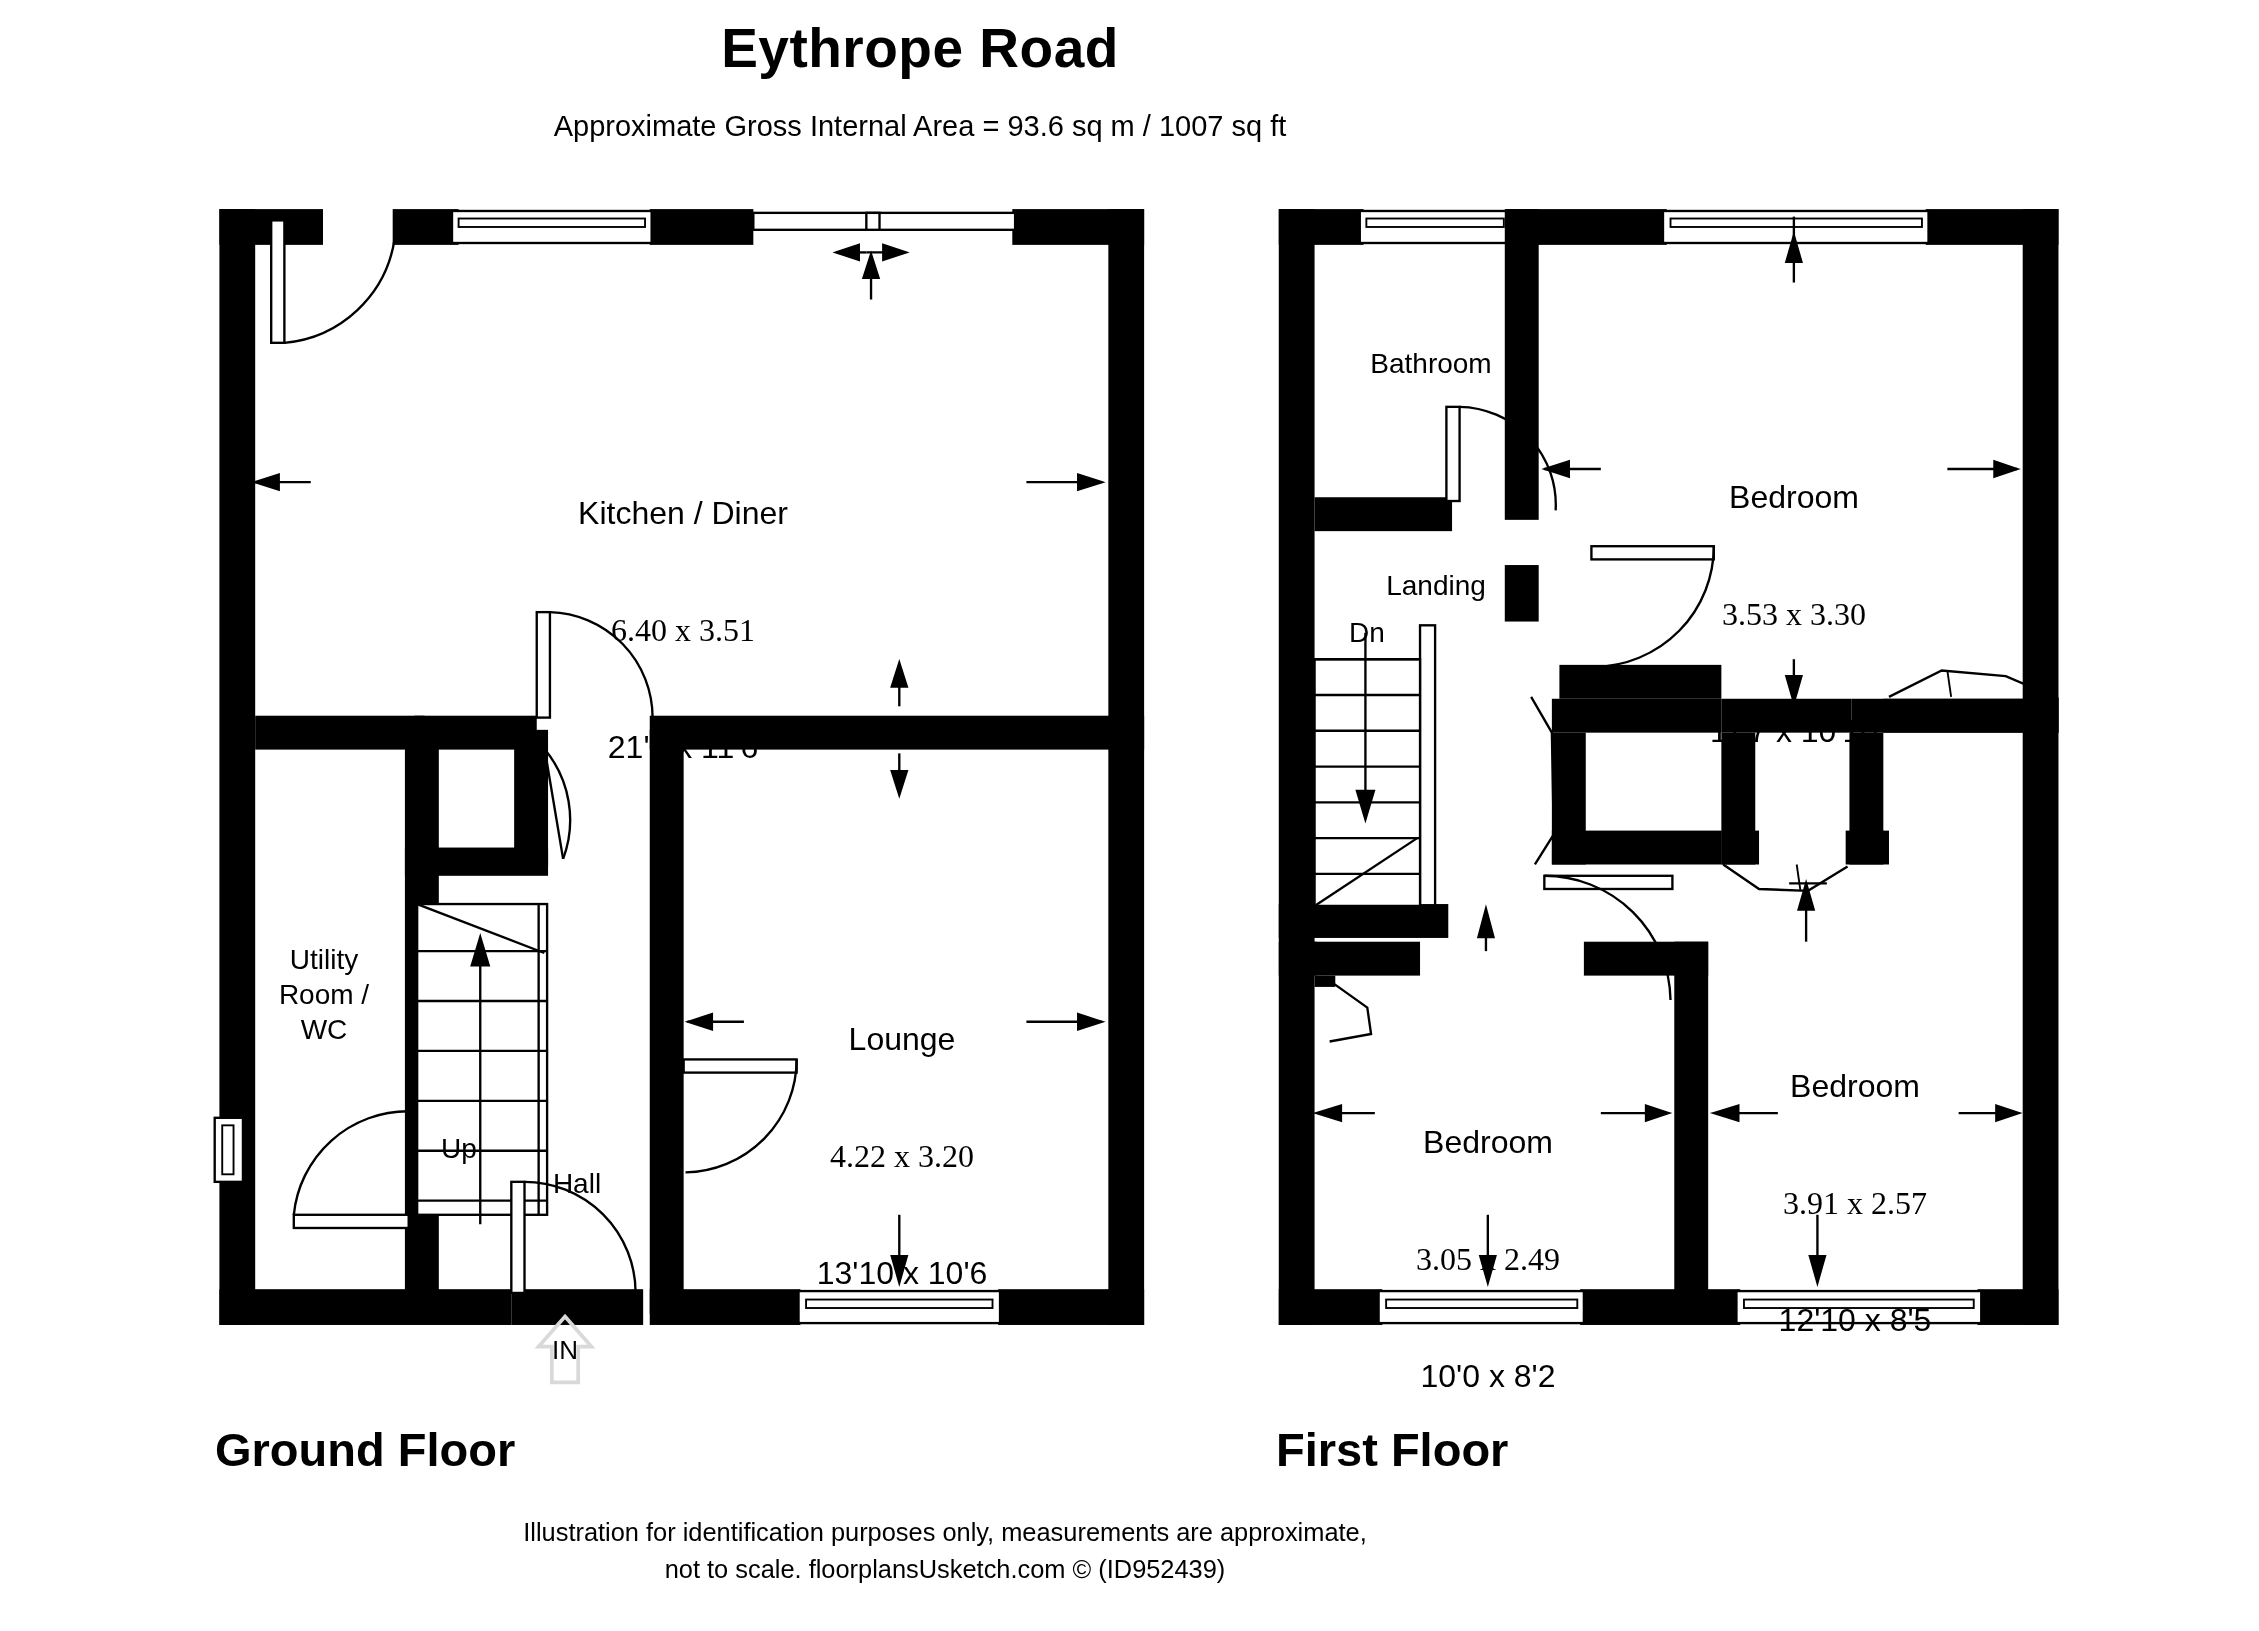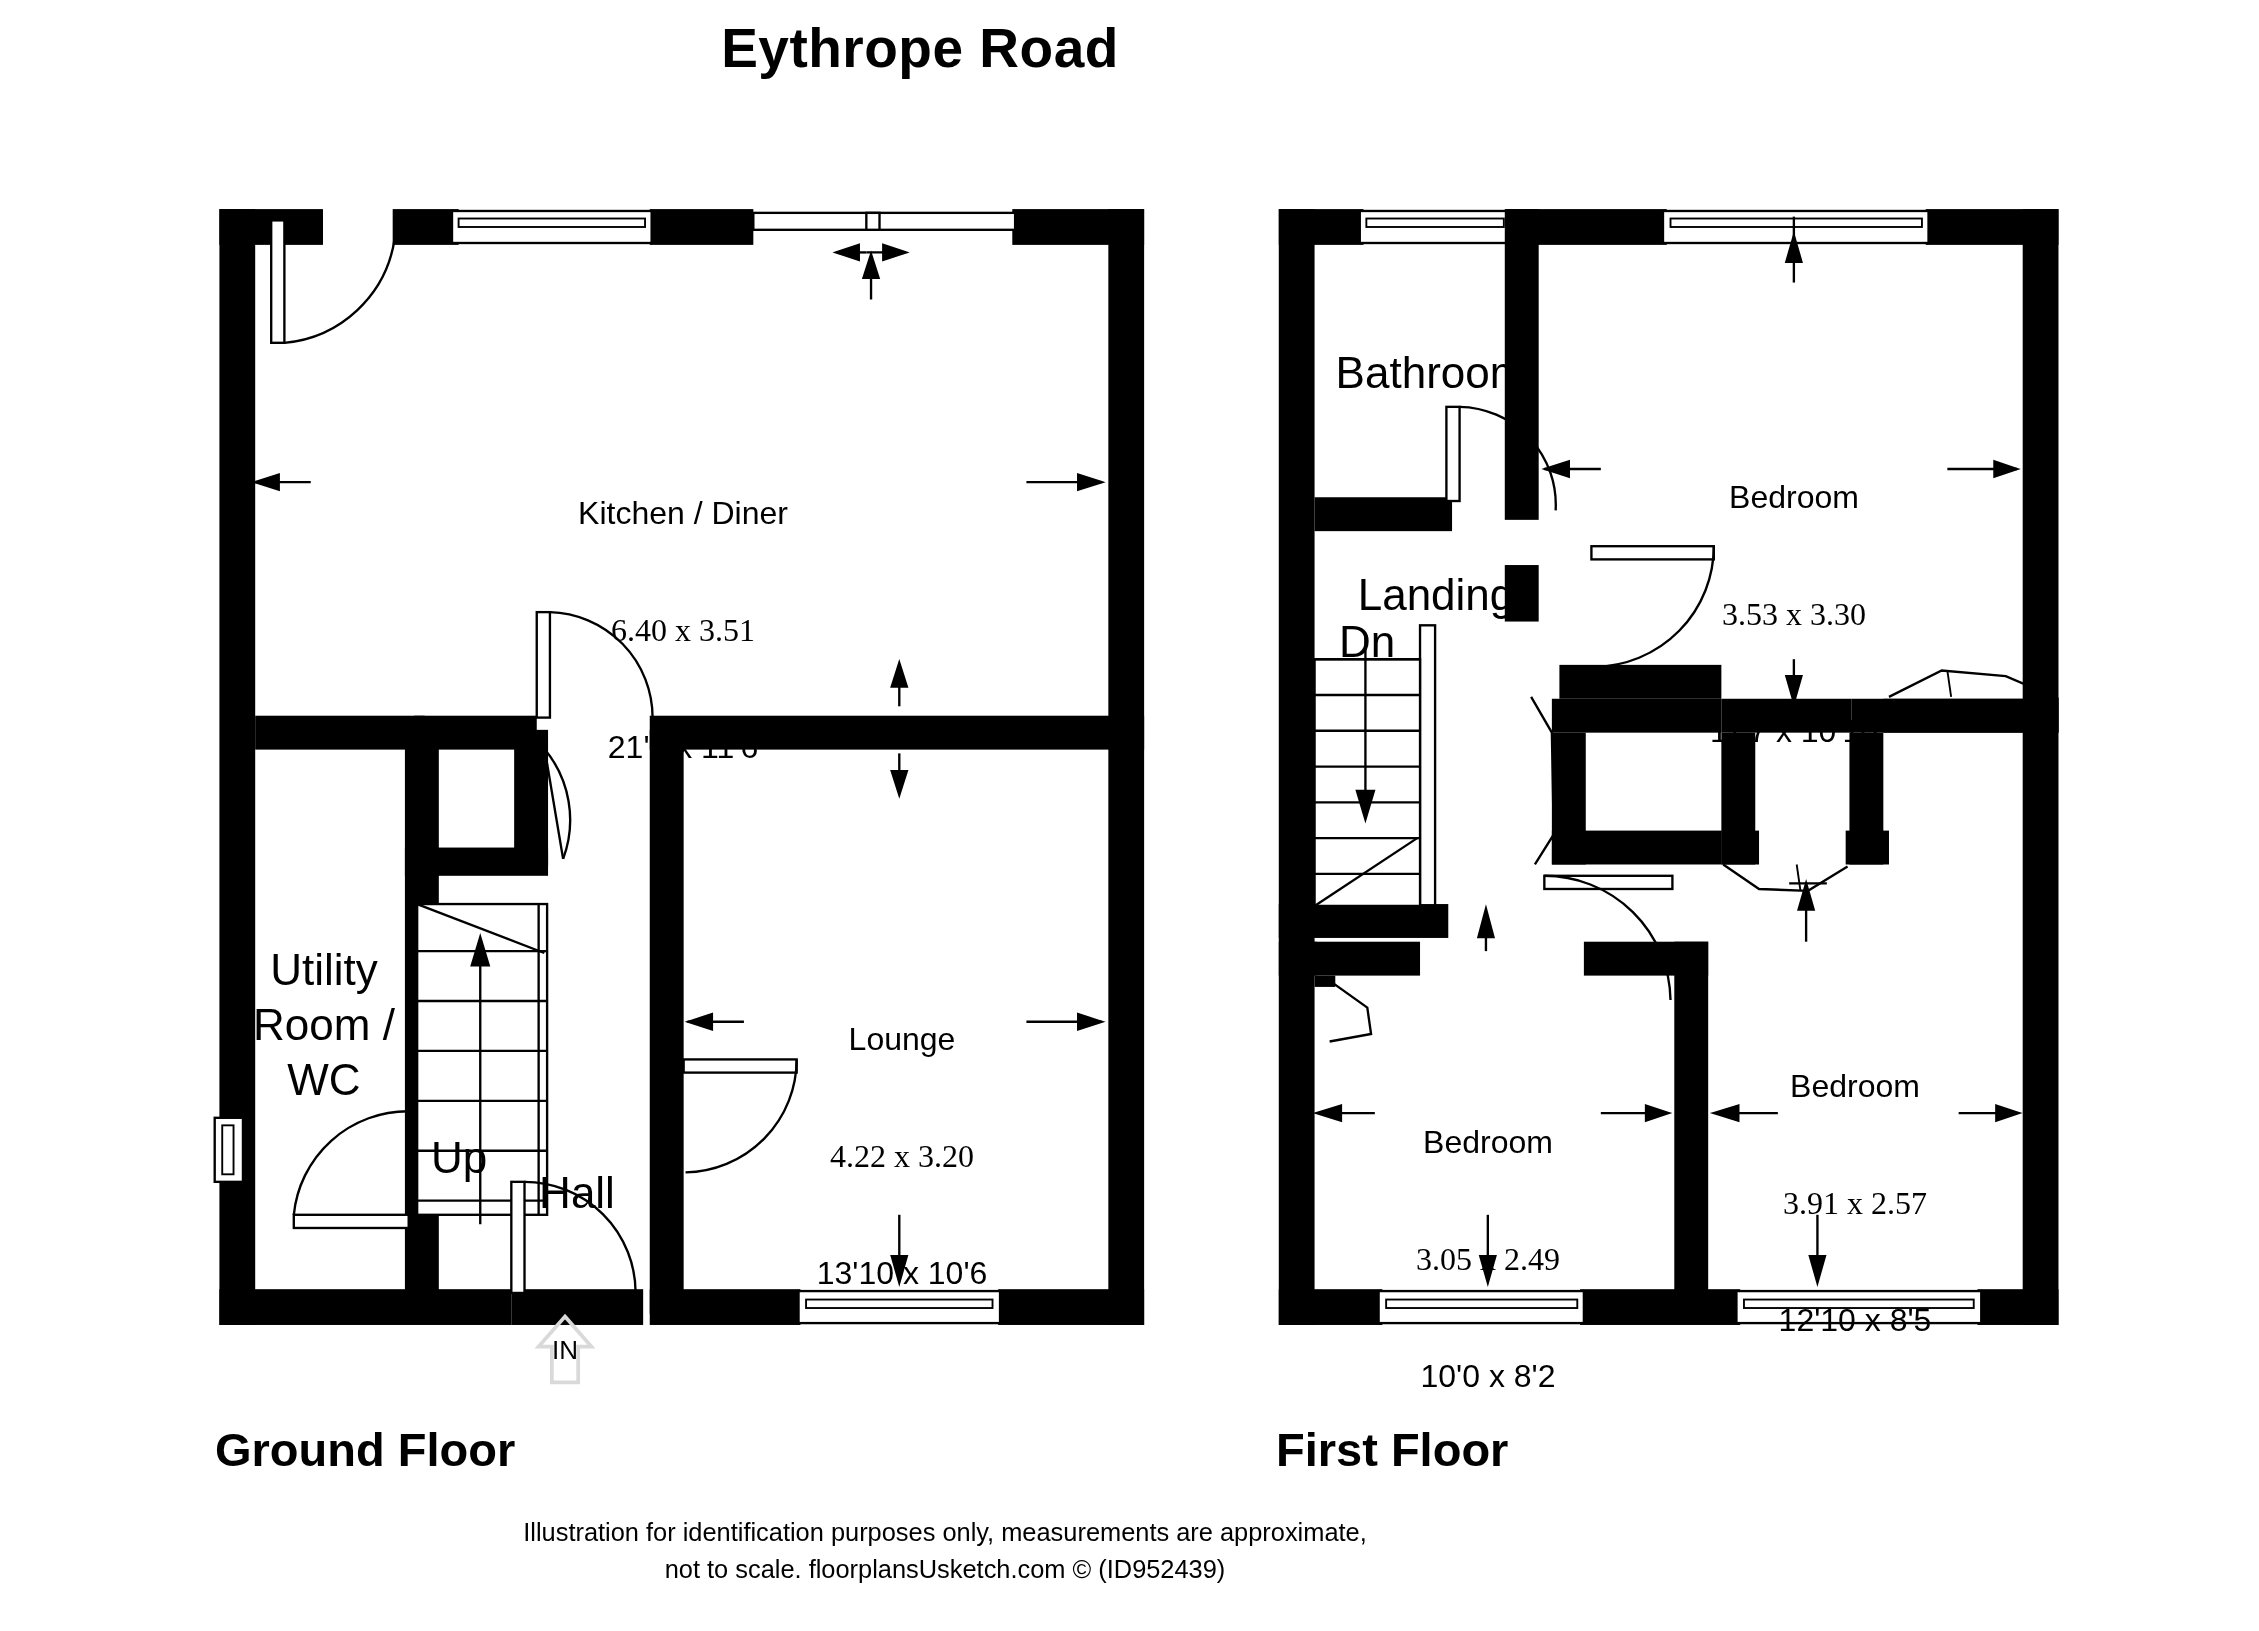--- a/index.html
+++ b/index.html
@@ -58,21 +58,21 @@
     font-size: 32px;
     font-weight: normal;
     transform: translateX(-50%);
   }
   .room-label .rl-name  { display: block; }
   .room-label .rl-m     { display: block; font-family: Liberation Serif, serif; }
   .room-label .rl-ft    { display: block; }
 
   .small-label {
     position: absolute;
-    font-size: 44px;
+    font-size: 28px;
     text-align: center;
     transform: translateX(-50%);
     white-space: pre;
   }
 
   .floor-caption {
     position: absolute;
     font-size: 47px;
     font-weight: bold;
     white-space: pre;
@@ -88,20 +88,21 @@
     font-size: 25.4px;
     line-height: 1.45;
   }
   #footer span { display: block; }
 </style>
 </head>
 <body>
 
 <div id="header">
   <div id="plan-title">Eythrope Road</div>
+  <div id="plan-subtitle">Approximate Gross Internal Area = 93.6 sq m / 1007 sq ft</div>
 </div>
 
 <svg class="floor-canvas" viewBox="0 0 2400 1733" xmlns="http://www.w3.org/2000/svg">
 
   <g>
 
     <rect x="233" y="222" width="38" height="1185" fill="#000"></rect>
 
     <rect x="233" y="222" width="110" height="38" fill="#000"></rect>
 

